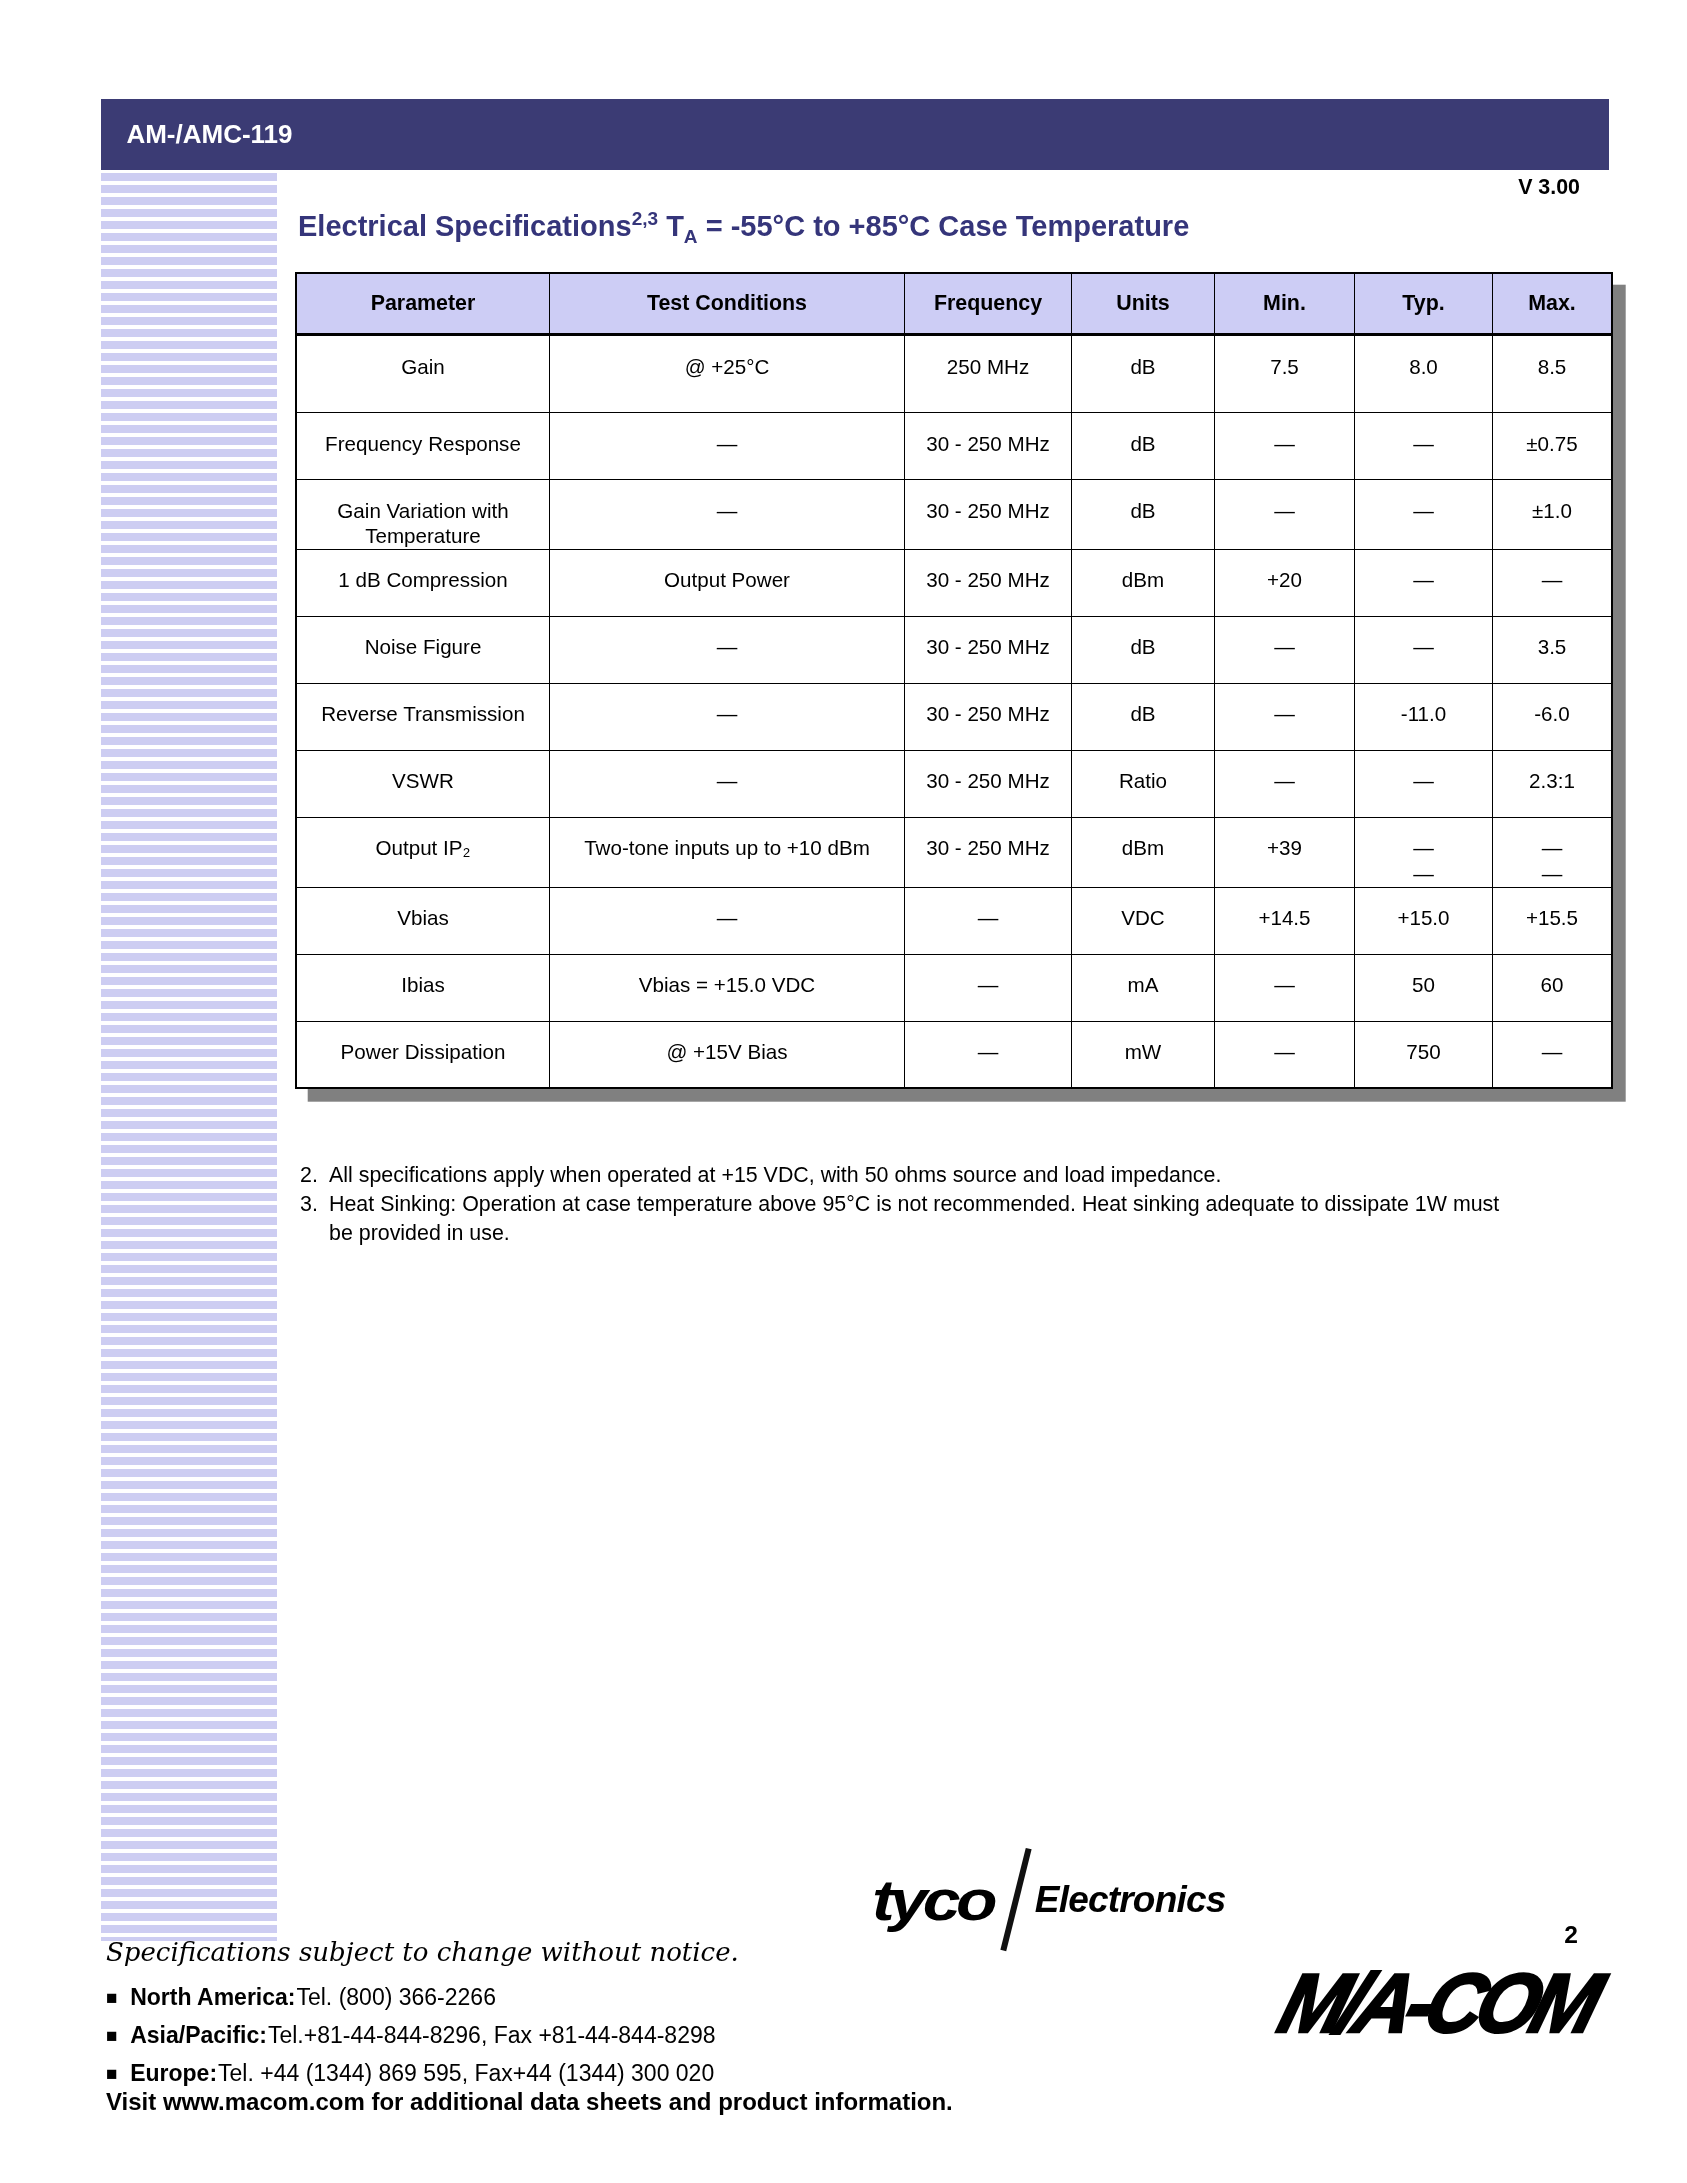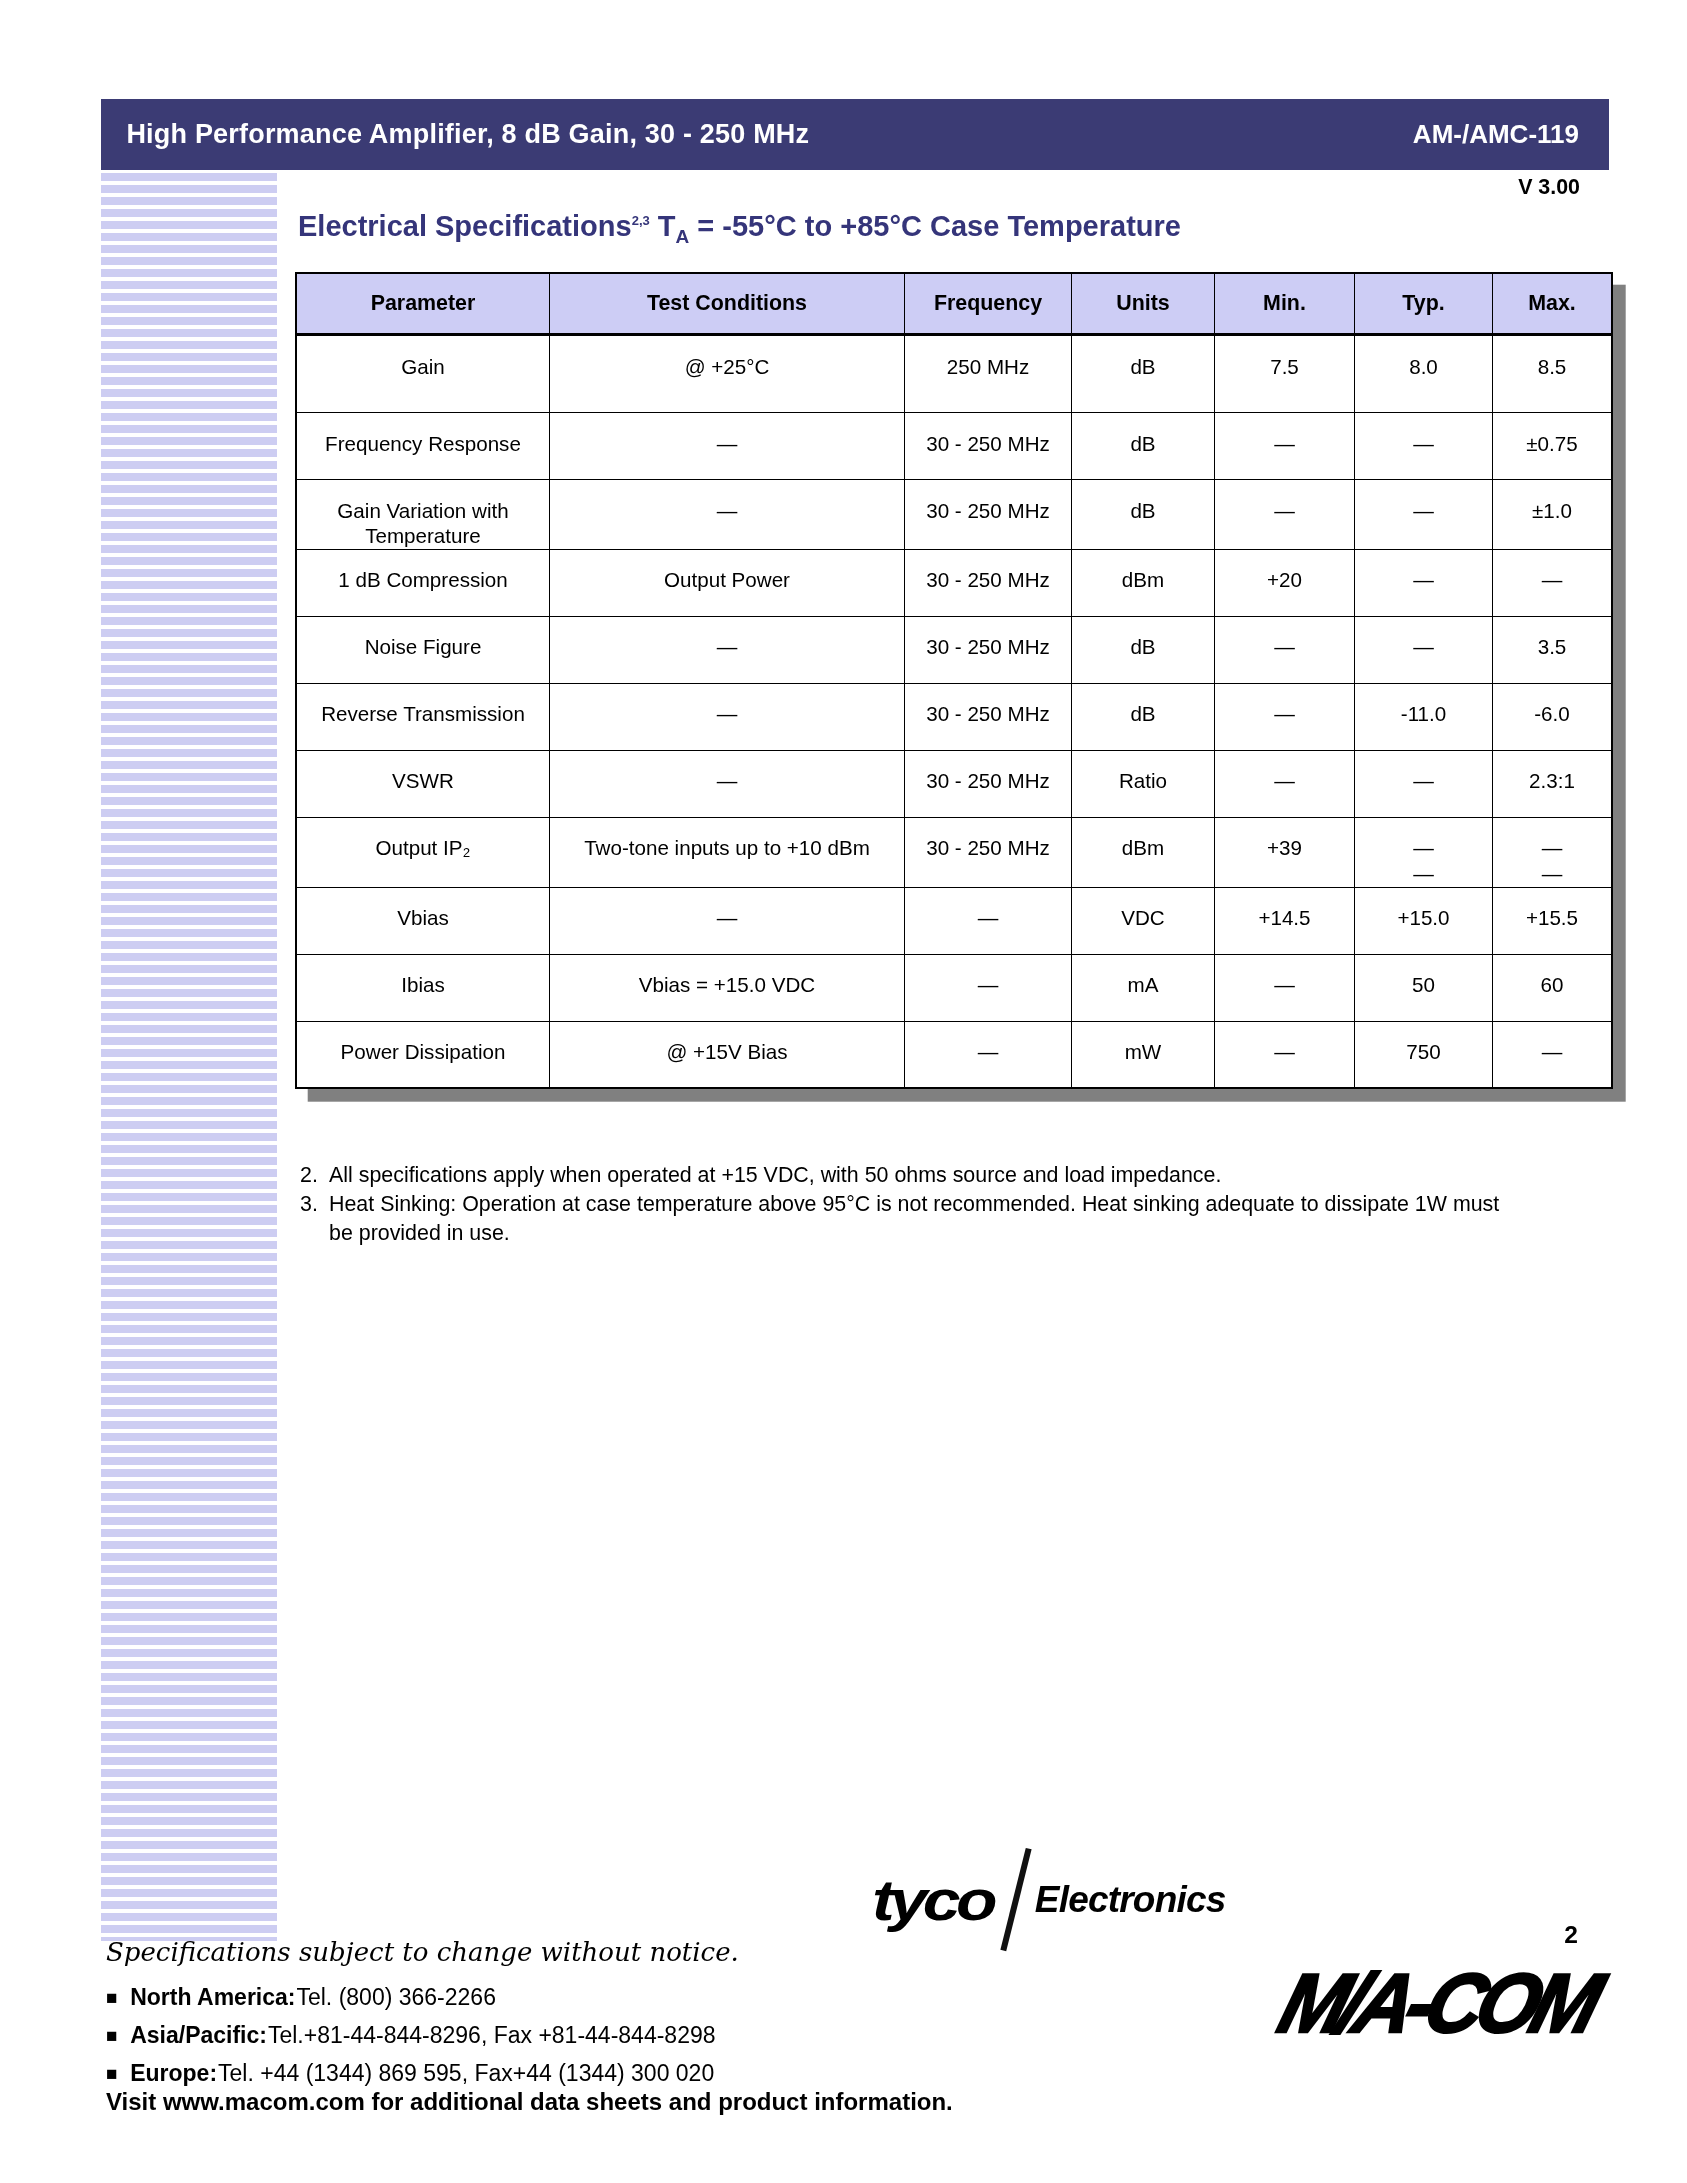--- a/index.html
+++ b/index.html
@@ -14,21 +14,21 @@
   .banner{position:absolute;left:101px;top:99px;width:1508px;height:71px;background:#3b3b74;
     display:flex;align-items:center;justify-content:space-between;box-sizing:border-box;padding:0 30px 0 25.4px;}
   .banner .title{color:#fff;font-size:27px;font-weight:bold;letter-spacing:0.2px;}
   .banner .part{color:#fff;font-size:26px;font-weight:bold;}
 
   .version{position:absolute;left:1437px;top:175px;width:143px;text-align:right;
     font-size:21.4px;font-weight:bold;}
 
   
   .heading{position:absolute;left:298px;top:210px;font-size:29px;font-weight:bold;color:#35357a;white-space:nowrap;}
-  .heading sup{font-size:13px;vertical-align:super;line-height:0;margin-top:40px;}
+  .heading sup{font-size:19px;vertical-align:super;line-height:0;margin-top:40px;}
   .heading sub{font-size:19px;vertical-align:sub;line-height:0;}
 
   
   .tablewrap{position:absolute;left:295px;top:272px;}
   table.spec{border-collapse:collapse;table-layout:fixed;width:1293px;background:#fff;
     box-shadow:12.7px 12.7px 0 0 #808080;}
   table.spec th,table.spec td{border:1.6px solid #000;}
   table.spec{border:2.4px solid #000;}
   table.spec thead th{background:#cdcdf5;font-size:21.4px;font-weight:bold;height:57px;
     text-align:center;vertical-align:middle;border-bottom:3.2px solid #000;}
@@ -74,21 +74,20 @@
     transform-origin:left bottom;-webkit-text-stroke:2.4px #000;white-space:nowrap;line-height:1.3;}
 </style>
 </head>
 <body>
 
 <div class="page">
 
   <div class="stripes"></div>
 
   <div class="banner">
-    <span class="title">High Performance Amplifier, 8 dB Gain, 30 - 250 MHz</span>
     <span class="part">AM-/AMC-119</span>
   </div>
 
   <div class="version">V 3.00</div>
 
   <div class="heading">
     <span>Electrical Specifications</span><sup>2,3</sup><span> T</span><sub>A</sub><span> = -55°C to +85°C Case Temperature</span>
   </div>
 
   <div class="tablewrap">

